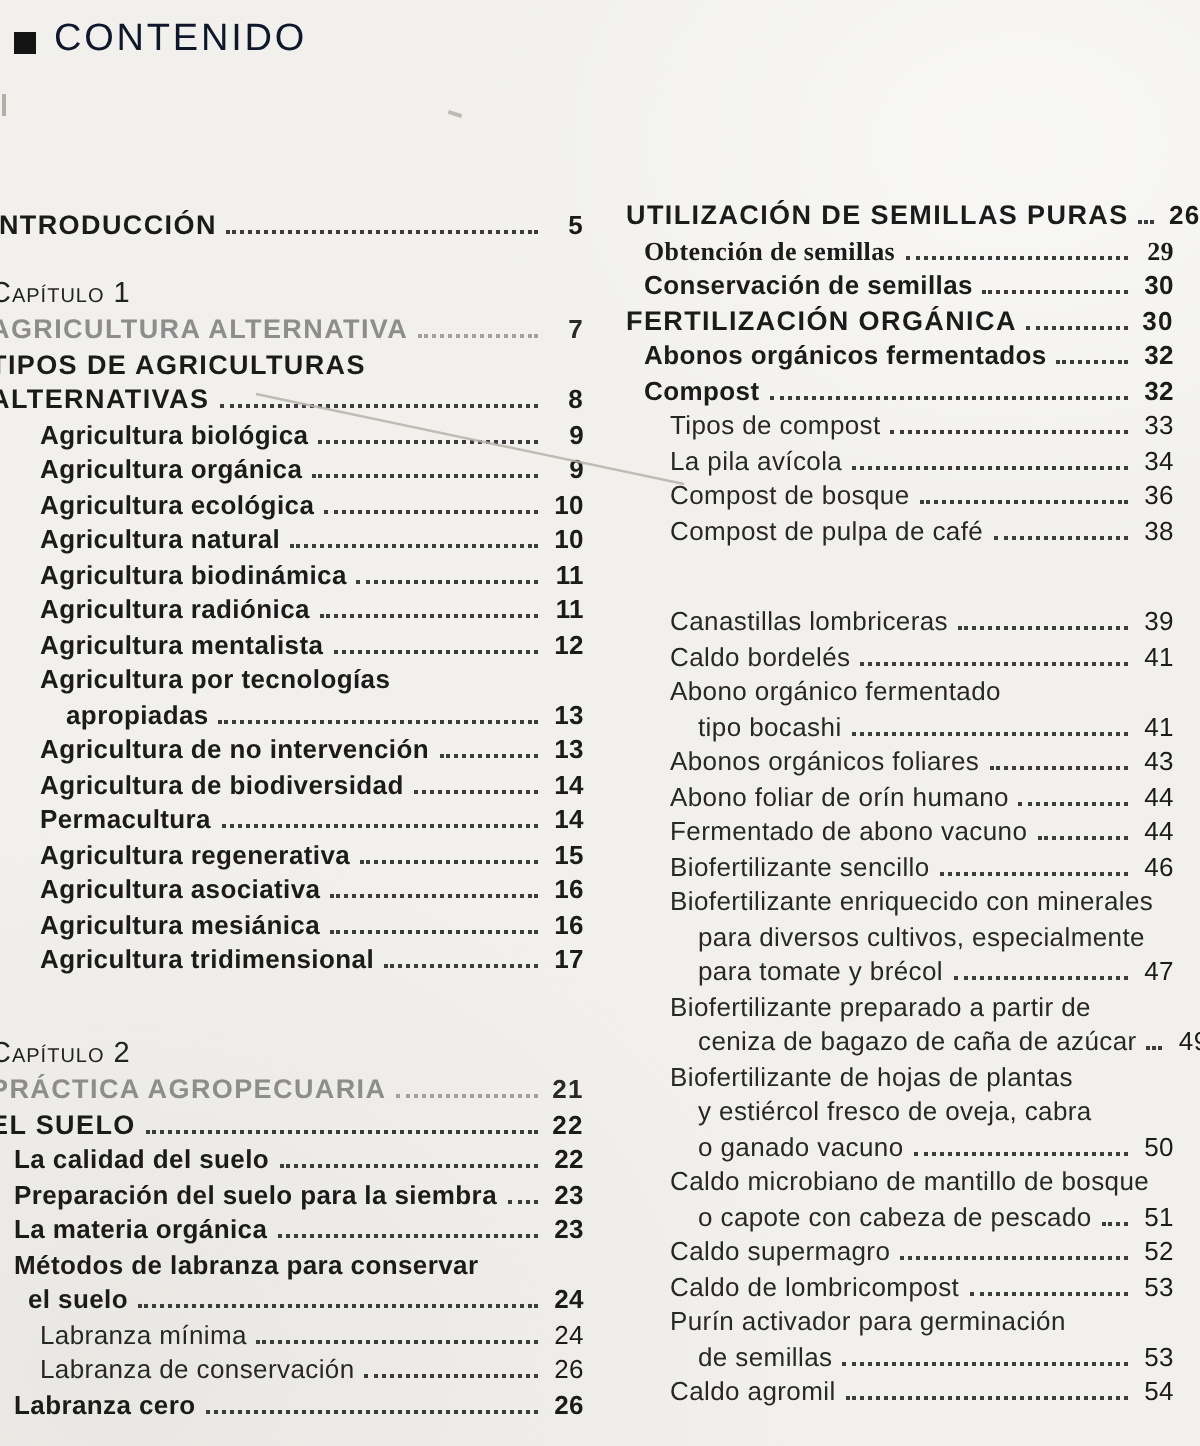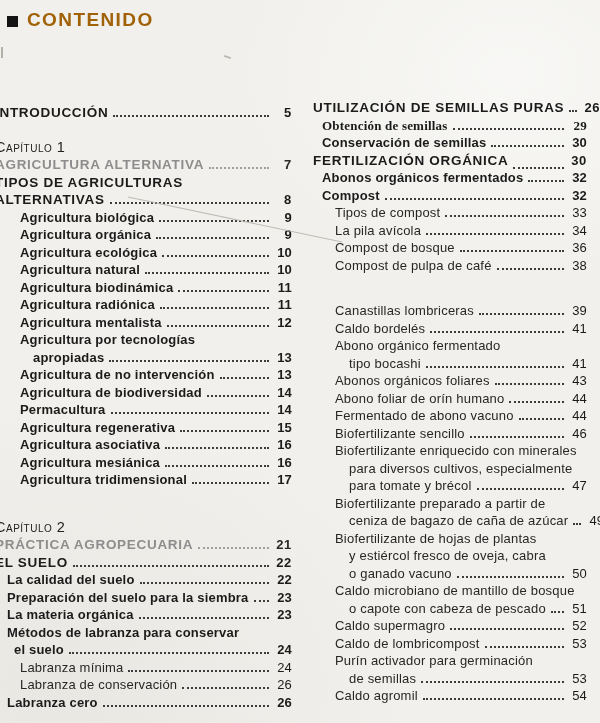--- a/index.html
+++ b/index.html
@@ -20,24 +20,24 @@
     position: absolute; top: 9px; left: 7px;
     display: flex; align-items: center;
   }
   .title-sq {
     width: 11px; height: 11px;
     background: #141414;
     margin-right: 9px;
     margin-top: 2px;
   }
   .title-text {
-    font-weight: 700;
+    font-weight: 400;
     font-size: 19px;
     letter-spacing: 1.4px;
-    color: #a16207;
+    color: #0f172a;
   }
   .col { position: absolute; }
   .col-left  { left: -5px;  top: 104px; width: 300px; }
   .col-right { left: 313px; top: 99px;  width: 277px; }
 
   .row {
     height: 17.5px;
     line-height: 17.5px;
     display: flex;
     align-items: baseline;
@@ -247,21 +247,21 @@
     <div class="row s-sub" style="padding-left: 9px; font-family: Liberation Serif, serif;">
       <span class="lbl">Obtención de semillas</span>
       <span class="lead"></span>
       <span class="num">29</span>
     </div>
     <div class="row s-sub" style="padding-left: 9px;">
       <span class="lbl">Conservación de semillas</span>
       <span class="lead"></span>
       <span class="num">30</span>
     </div>
-    <div class="row s-heading" style="padding-left: 0px; align-items: flex-end;">
+    <div class="row s-heading" style="padding-left: 0px;">
       <span class="lbl">FERTILIZACIÓN ORGÁNICA</span>
       <span class="lead"></span>
       <span class="num">30</span>
     </div>
     <div class="row s-sub" style="padding-left: 9px;">
       <span class="lbl">Abonos orgánicos fermentados</span>
       <span class="lead"></span>
       <span class="num">32</span>
     </div>
     <div class="row s-sub" style="padding-left: 9px;">

